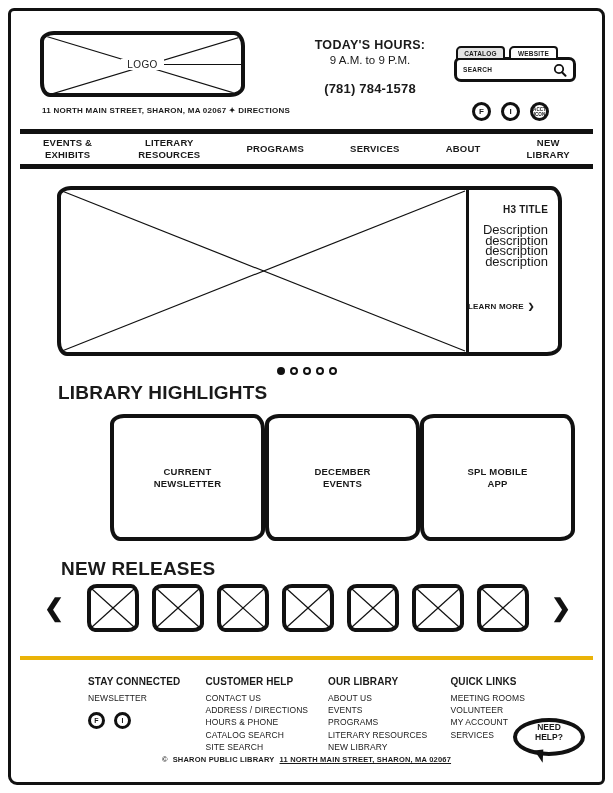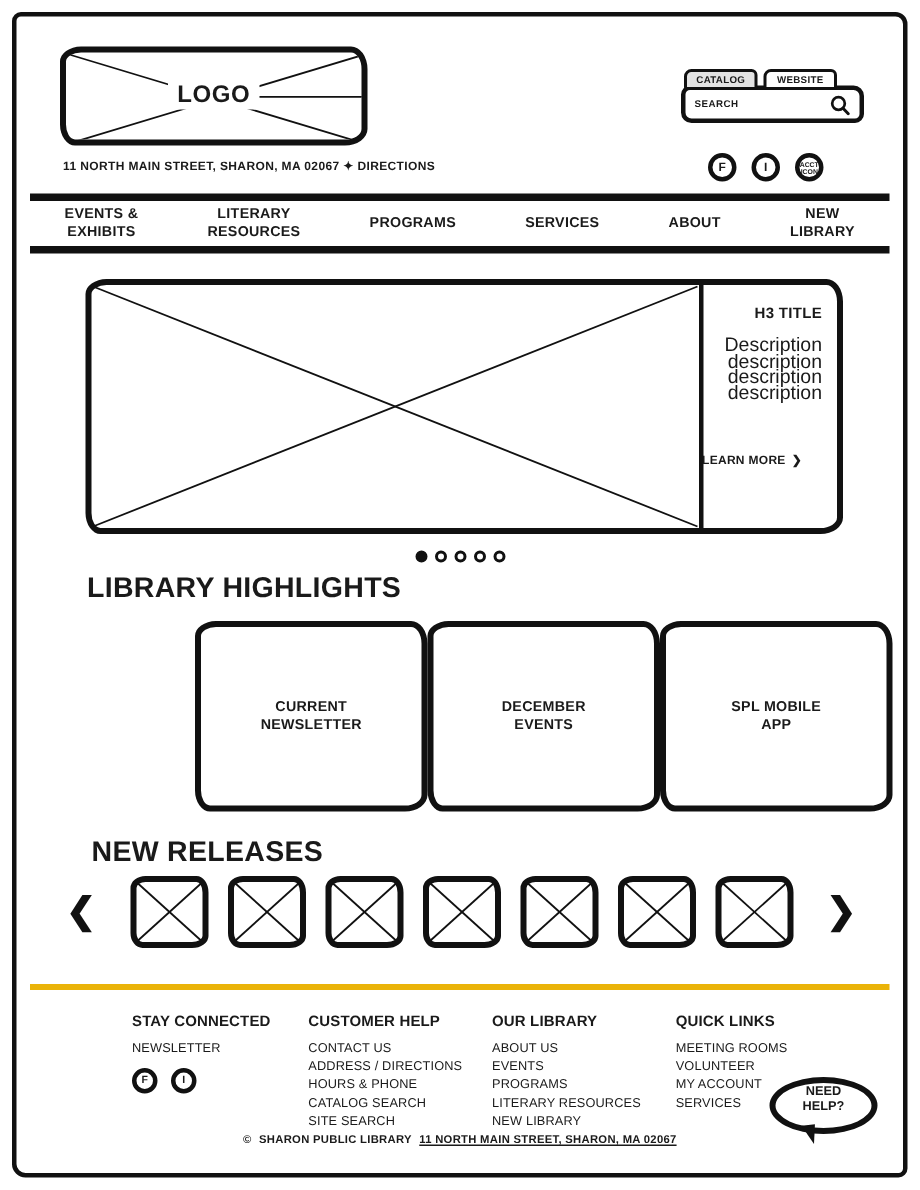--- a/index.html
+++ b/index.html
@@ -65,22 +65,22 @@
     display: flex;
     align-items: center;
     justify-content: center;
   }
   .logo-box .diag {
     position: absolute;
     left: -2px; top: -2px; right: -2px; bottom: -2px;
   }
   .logo-label {
     position: relative;
-    font-size: 16px;
-    font-weight: 700;
+    font-size: 10px;
+    font-weight: 400;
     letter-spacing: .4px;
     background: #fff;
     padding: 0 6px;
     z-index: 2;
   }
   .addr-line {
     position: absolute;
     left: 22px;
     top: 88px;
     font-size: 8px;
@@ -296,21 +296,21 @@
   #highlights-title { left: 58px; top: 382px; }
   #releases-title { left: 61px; top: 558px; }
 
   .cards {
     position: absolute;
     left: 58px;
     top: 414px;
     width: 505px;
     height: 127px;
     display: flex;
-    justify-content: flex-end;
+    justify-content: center;
     padding-left: 32px;
   }
   .card {
     width: 155px;
     height: 127px;
     display: flex;
     align-items: center;
     justify-content: center;
   }
   .card-label {
@@ -451,20 +451,25 @@
   <div class="logo-box sketch xbox">
     <svg class="diag" width="205" height="66" viewBox="0 0 205 66" preserveAspectRatio="none">
       <line x1="3" y1="3" x2="202" y2="63" stroke="#111" stroke-width="1.2"></line>
       <line x1="202" y1="3" x2="3" y2="63" stroke="#111" stroke-width="1.2"></line>
     </svg>
     <span class="logo-label">LOGO</span>
   </div>
 
   <div class="addr-line">11 NORTH MAIN STREET, SHARON, MA 02067  ✦  DIRECTIONS</div>
 
+  <div class="hours-block">
+    <div class="hours-title">TODAY'S HOURS:</div>
+    <div class="hours-value">9 A.M. to 9 P.M.</div>
+    <div class="phone">(781) 784-1578</div>
+  </div>
 
   <div class="search-cluster">
     <div class="tabs-row">
       <div class="tab active">CATALOG</div>
       <div class="tab">WEBSITE</div>
     </div>
     <div class="searchbar">
       <input class="search-input" type="text" placeholder="SEARCH" style="">
       <span class="mag">
         <svg width="14" height="14" viewBox="0 0 14 14">

